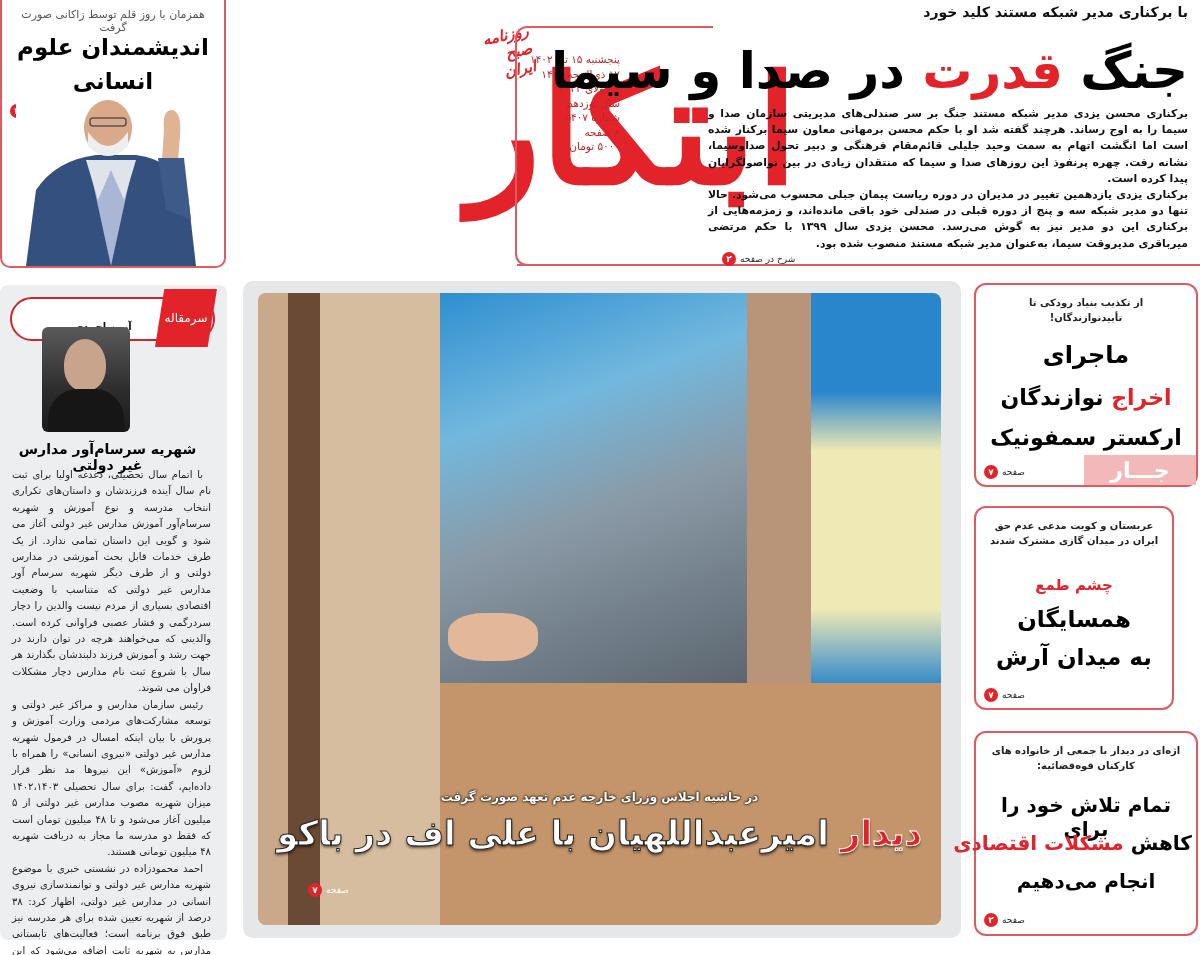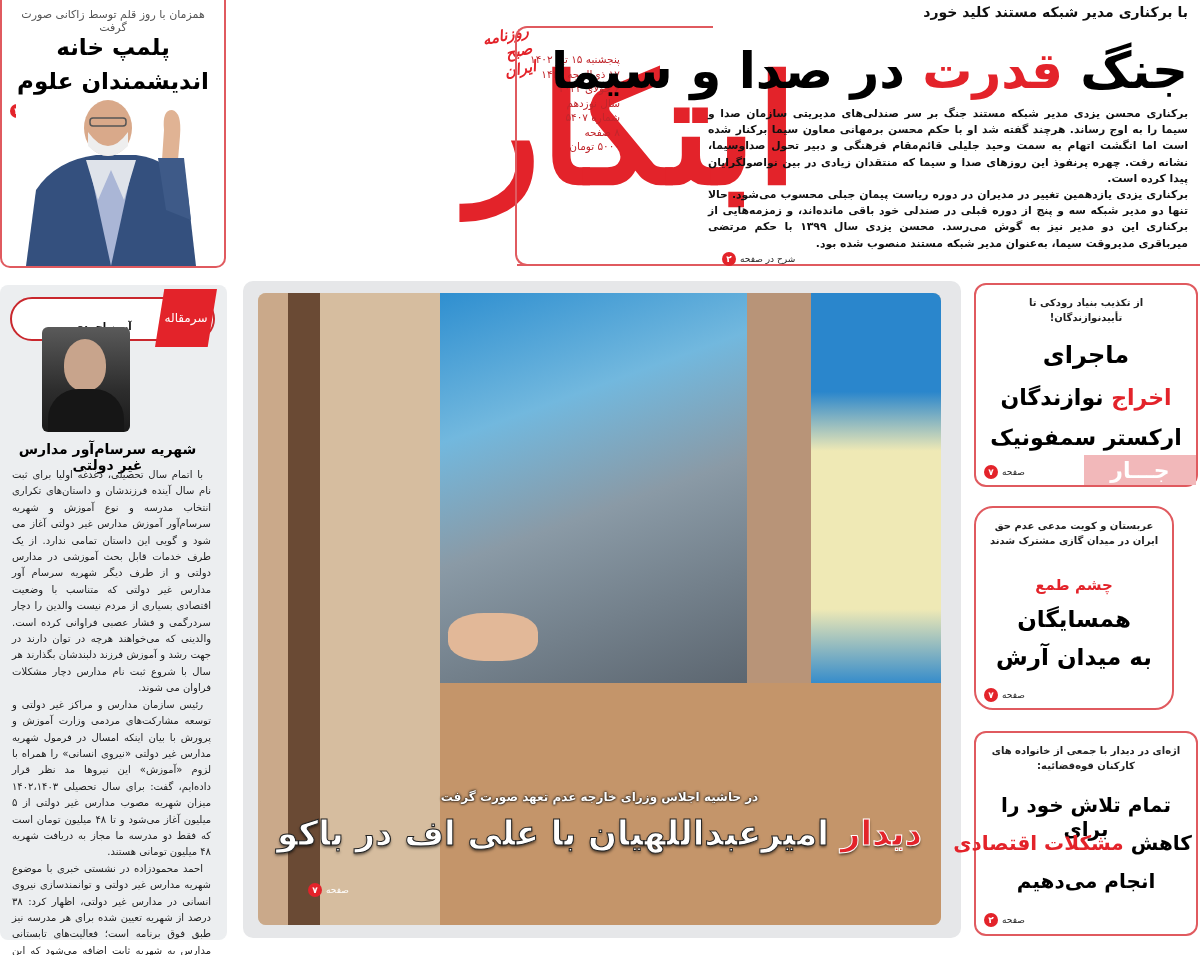--- a/index.html
+++ b/index.html
@@ -58,31 +58,30 @@
   #photo-kicker { position: absolute; left: 0; right: 0; top: 497px; text-align: center; font-size: 12px; color: #fff; text-shadow: 0 0 3px #000, 0 0 2px #000; font-weight: bold; }
   #photo-headline { position: absolute; left: 0; right: 0; top: 520px; text-align: center; font-size: 34px; font-weight: bold; color: #fff; white-space: nowrap; -webkit-text-stroke: 1px #222; text-shadow: 0 2px 3px rgba(0,0,0,0.6); }
   #photo-headline .red { color: #e3232a; -webkit-text-stroke: 1px #fff; }
   #photo-more { left: 50px; top: 590px; position: absolute; }
   #photo-more span { color: #fff; }
 
   
   .rbox-kicker { position: absolute; left: 10px; right: 10px; top: 10px; text-align: center; font-size: 10px; line-height: 15px; font-weight: bold; color: #222; }
   .rbox-head { position: absolute; left: 4px; right: 4px; text-align: center; font-weight: bold; color: #000; }
   #rbox1 { left: 974px; top: 283px; width: 224px; height: 204px; }
-  #rbox2 { left: 974px; top: 506px; width: 200px; height: 204px; border-radius: 19px; }
+  #rbox2 { left: 974px; top: 506px; width: 200px; height: 204px; }
   #rbox3 { left: 974px; top: 731px; width: 224px; height: 205px; }
   #jaar-tag { position: absolute; right: 0; bottom: 0; width: 112px; height: 30px; background: #f2b8ba; color: #fff; font-size: 22px; font-weight: bold; display: flex; align-items: center; justify-content: center; letter-spacing: 2px; }
 </style>
 </head>
 <body>
 
 <div id="teaser-left" class="abs">
   <div class="kicker">همزمان با روز قلم توسط زاکانی صورت گرفت</div>
   <div class="h1">
-    <div>پلمپ خانه</div>
     <div>اندیشمندان علوم انسانی</div>
   </div>
   <div class="page-ref" style="left:8px;top:104px;">
     <span>صفحه</span>
     <span class="page-dot">۲</span>
   </div>
   <div class="photo">
     <svg width="190" height="166" viewBox="0 0 190 166">
       <rect width="190" height="166" fill="#ffffff"></rect>
       <path d="M10 166 L20 90 Q40 60 80 55 L120 55 Q160 60 172 96 L180 166 Z" fill="#34507e"></path>

